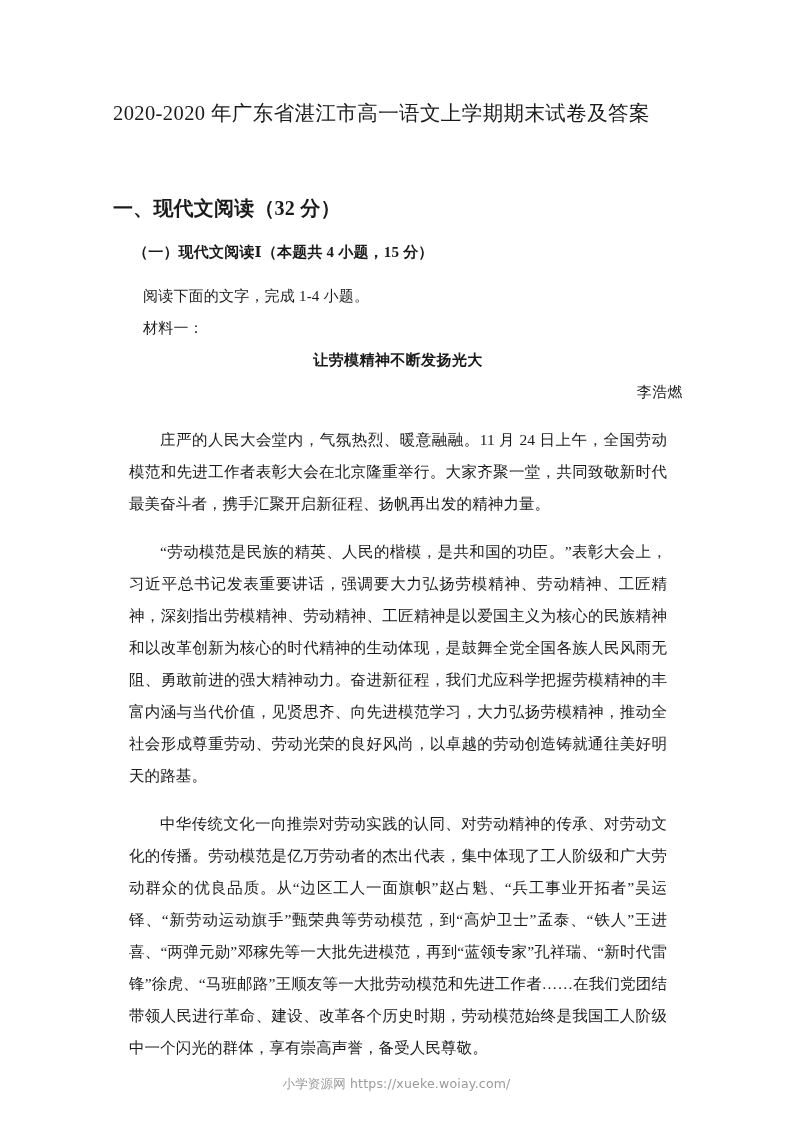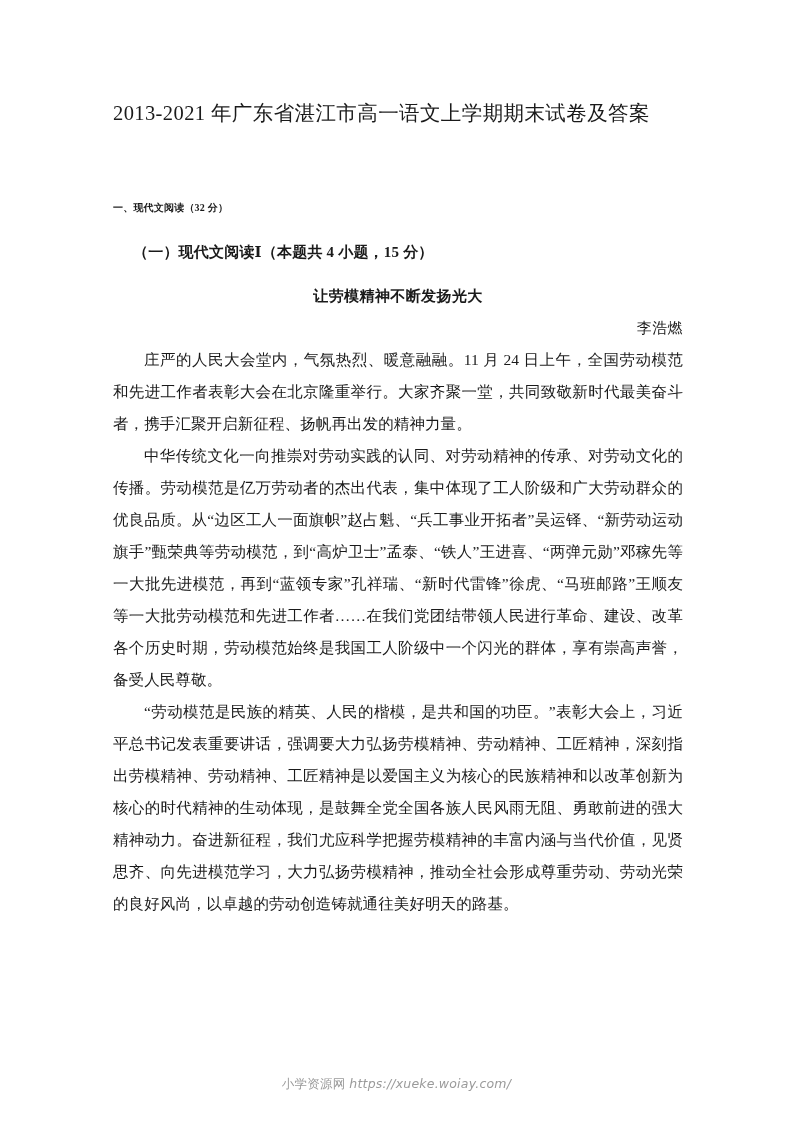--- a/index.html
+++ b/index.html
@@ -33,21 +33,21 @@
     line-height: 30px;
     margin: 0;
     padding-top: 98px;
     text-align: left;
     white-space: nowrap;
   }
   .spacer-after-title {
     height: 64px;
   }
   .sec-heading {
-    font-size: 10px;
+    font-size: 20px;
     font-weight: bold;
     line-height: 32px;
     margin: 0;
     letter-spacing: 0.2px;
   }
   .sub-heading {
     font-size: 15px;
     font-weight: bold;
     line-height: 32px;
     margin: 12px;
@@ -73,21 +73,21 @@
   .art-author {
     font-size: 15px;
     line-height: 32px;
     margin: 0;
     text-align: right;
     letter-spacing: 0.4px;
   }
   .para {
     font-size: 15.5px;
     line-height: 32px;
-    margin: 0;
+    margin: 16px;
     text-indent: 31px;
     text-align: justify;
     text-justify: inter-ideograph;
     letter-spacing: 0.1px;
   }
   .footer {
     position: absolute;
     left: 0;
     top: 1076px;
     width: 793px;
@@ -97,49 +97,50 @@
     color: #9a9a9a;
     letter-spacing: 0.2px;
   }
   .footer .wm-site {
     display: inline;
     margin-top: 27px;
   }
   .footer .wm-url {
     display: inline;
     margin-left: 4px;
-    font-style: italic;
   }
 </style>
 </head>
 <body>
 
 <div class="page">
 
   <div class="content">
 
-    <h1 class="doc-title">2013-2021 年广东省湛江市高一语文上学期期末试卷及答案</h1>
+    <h1 class="doc-title">2020-2020 年广东省湛江市高一语文上学期期末试卷及答案</h1>
 
     <div class="spacer-after-title"></div>
 
     <p class="sec-heading">一、现代文阅读（32 分）</p>
 
     <p class="sub-heading">（一）现代文阅读Ⅰ（本题共 4 小题，15 分）</p>
 
+    <p class="instr">阅读下面的文字，完成 1-4 小题。</p>
 
+    <p class="instr">材料一：</p>
 
     <p class="art-title">让劳模精神不断发扬光大</p>
 
     <p class="art-author">李浩燃</p>
 
     <p class="para">庄严的人民大会堂内，气氛热烈、暖意融融。11 月 24 日上午，全国劳动模范和先进工作者表彰大会在北京隆重举行。大家齐聚一堂，共同致敬新时代最美奋斗者，携手汇聚开启新征程、扬帆再出发的精神力量。</p>
 
+    <p class="para">“劳动模范是民族的精英、人民的楷模，是共和国的功臣。”表彰大会上，习近平总书记发表重要讲话，强调要大力弘扬劳模精神、劳动精神、工匠精神，深刻指出劳模精神、劳动精神、工匠精神是以爱国主义为核心的民族精神和以改革创新为核心的时代精神的生动体现，是鼓舞全党全国各族人民风雨无阻、勇敢前进的强大精神动力。奋进新征程，我们尤应科学把握劳模精神的丰富内涵与当代价值，见贤思齐、向先进模范学习，大力弘扬劳模精神，推动全社会形成尊重劳动、劳动光荣的良好风尚，以卓越的劳动创造铸就通往美好明天的路基。</p>
+
     <p class="para">中华传统文化一向推崇对劳动实践的认同、对劳动精神的传承、对劳动文化的传播。劳动模范是亿万劳动者的杰出代表，集中体现了工人阶级和广大劳动群众的优良品质。从“边区工人一面旗帜”赵占魁、“兵工事业开拓者”吴运铎、“新劳动运动旗手”甄荣典等劳动模范，到“高炉卫士”孟泰、“铁人”王进喜、“两弹元勋”邓稼先等一大批先进模范，再到“蓝领专家”孔祥瑞、“新时代雷锋”徐虎、“马班邮路”王顺友等一大批劳动模范和先进工作者……在我们党团结带领人民进行革命、建设、改革各个历史时期，劳动模范始终是我国工人阶级中一个闪光的群体，享有崇高声誉，备受人民尊敬。</p>
-
-    <p class="para">“劳动模范是民族的精英、人民的楷模，是共和国的功臣。”表彰大会上，习近平总书记发表重要讲话，强调要大力弘扬劳模精神、劳动精神、工匠精神，深刻指出劳模精神、劳动精神、工匠精神是以爱国主义为核心的民族精神和以改革创新为核心的时代精神的生动体现，是鼓舞全党全国各族人民风雨无阻、勇敢前进的强大精神动力。奋进新征程，我们尤应科学把握劳模精神的丰富内涵与当代价值，见贤思齐、向先进模范学习，大力弘扬劳模精神，推动全社会形成尊重劳动、劳动光荣的良好风尚，以卓越的劳动创造铸就通往美好明天的路基。</p>
 
 
   </div>
 
   <div class="footer">
     <span class="wm-site">小学资源网</span><span class="wm-url">https://xueke.woiay.com/</span>
   </div>
 
 </div>
 

